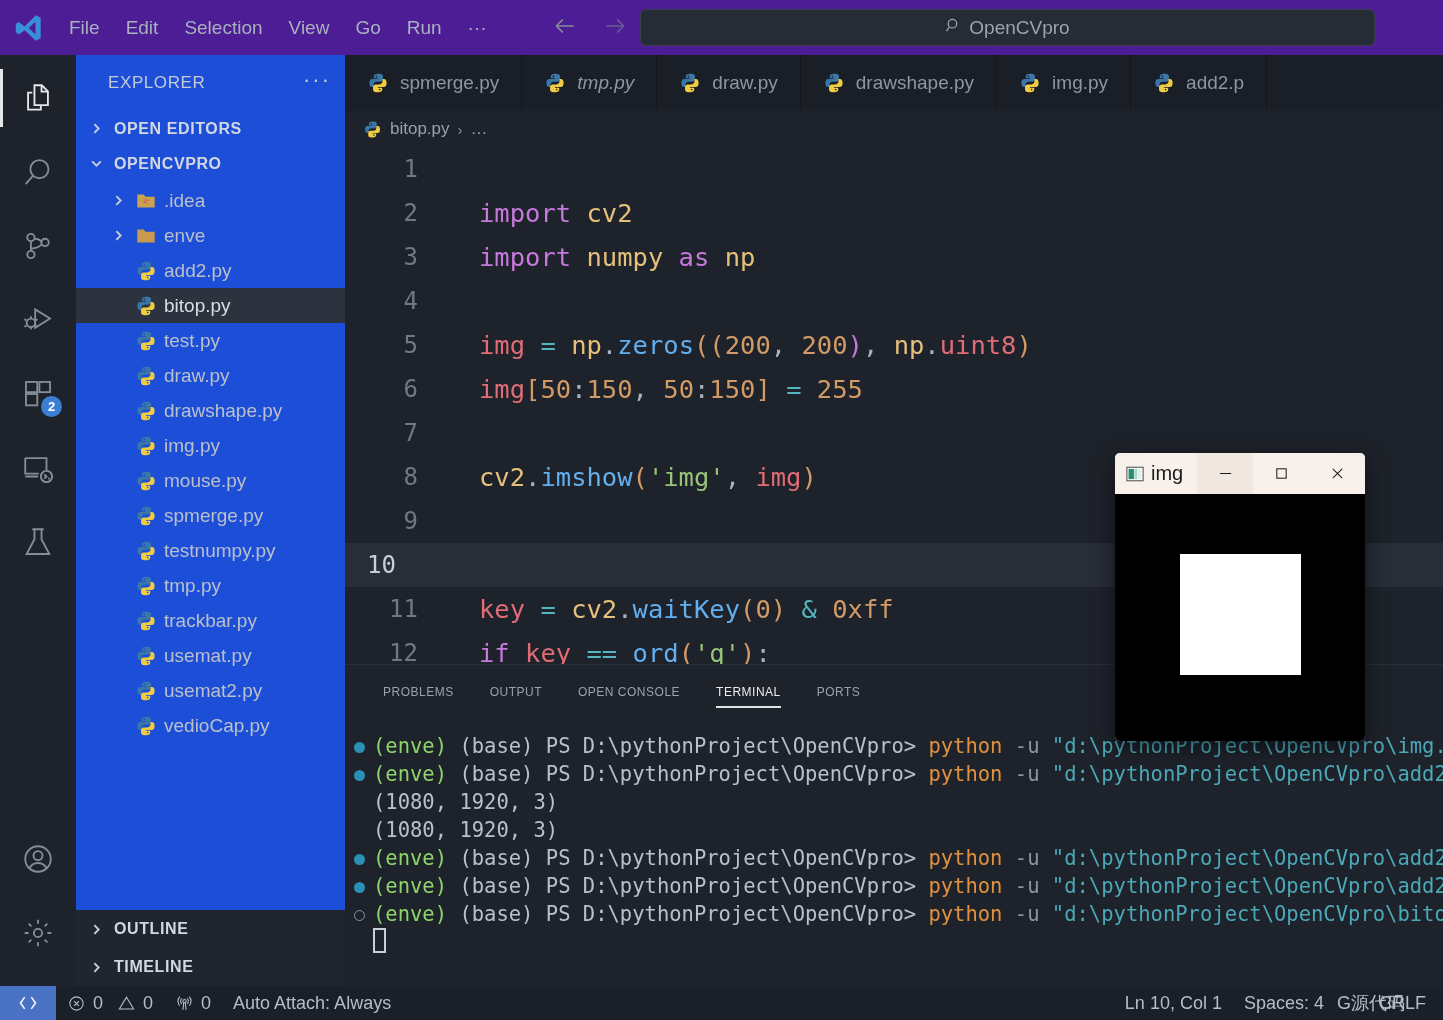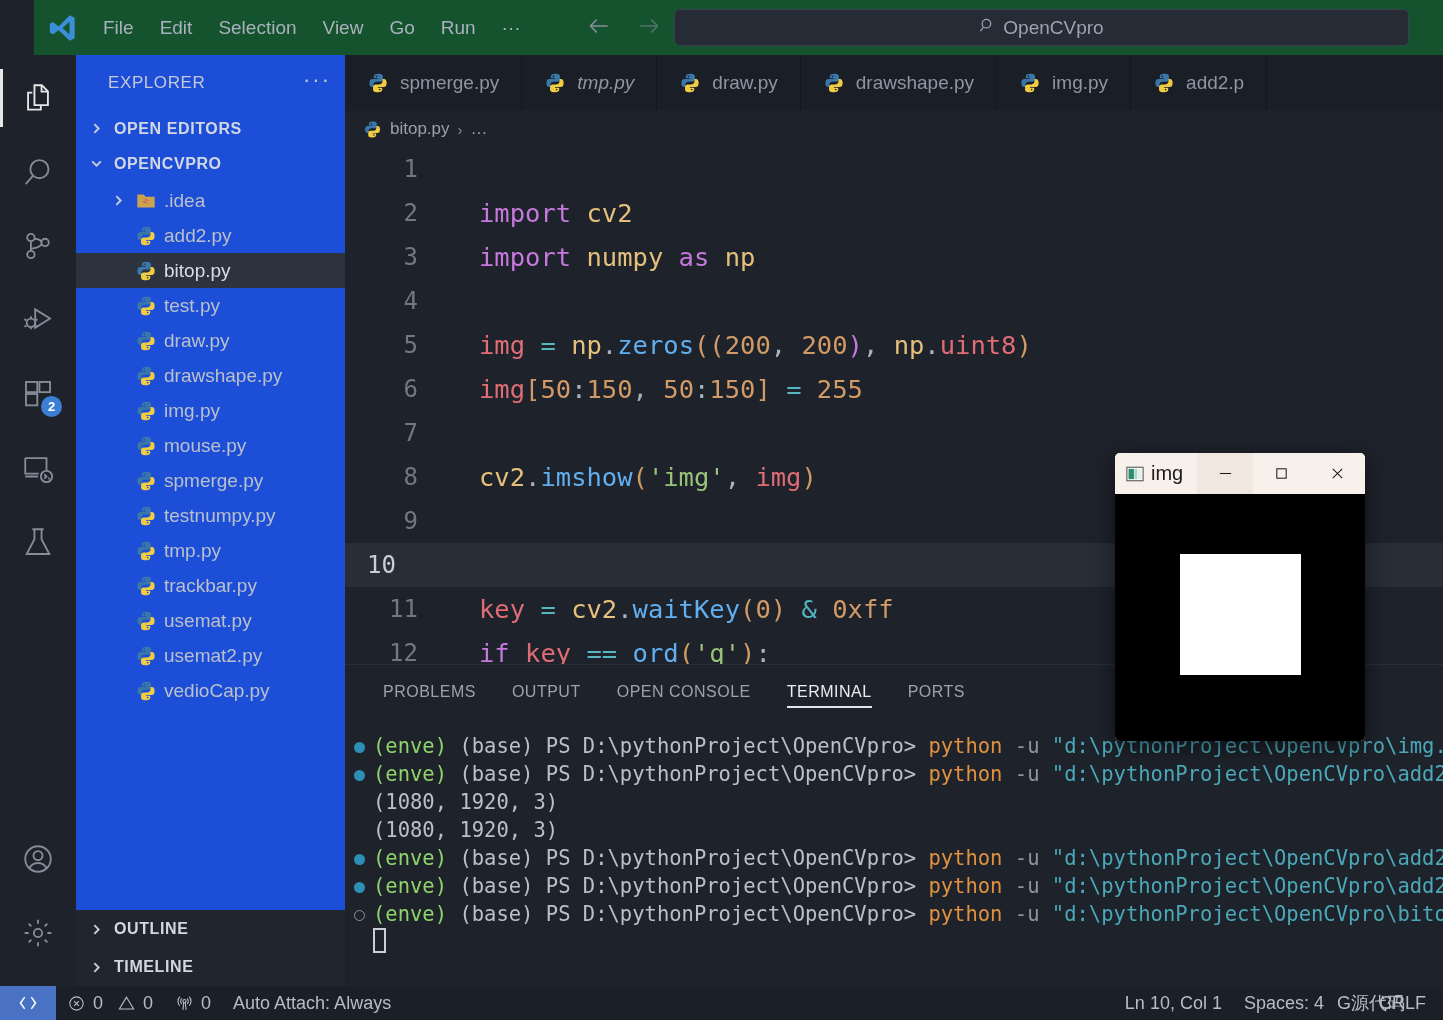--- a/index.html
+++ b/index.html
@@ -12,25 +12,24 @@
   #app {
     position: relative;
     width: 1443px; height: 1020px;
     background: #1e222a;
     display: flex; flex-direction: column;
   }
 
   
   .titlebar {
     height: 55px; flex: 0 0 55px;
-    background: #14532d;
+    background: #4c1d95;
     display: flex; align-items: center;
     position: relative;
     z-index: 30;
-    margin-left: 34px;
   }
   .vscode-logo {
     width: 56px; height: 55px;
     display: flex; align-items: center; justify-content: center;
   }
   .vscode-logo svg { width: 30px; height: 30px; }
   .menu { display: flex; align-items: center; gap: 0px; }
   .menu-item {
     color: #a9b1bd; font-size: 19px; padding: 4px 13px;
     cursor: default; white-space: nowrap;
@@ -187,21 +186,21 @@
     background: #1e222a;
     display: flex; flex-direction: column;
     border-top: 1px solid #2a2f39;
   }
   .panel-tabs {
     height: 53px; flex: 0 0 53px;
     display: flex; align-items: center; gap: 0;
     padding-left: 20px;
   }
   .ptab {
-    font-size: 16px; color: #9aa2af; letter-spacing: .5px;
+    font-size: 12px; color: #9aa2af; letter-spacing: .5px;
     padding: 0 18px; height: 53px;
     display: flex; align-items: center; position: relative;
     white-space: nowrap;
   }
   .ptab.active { color: #e8ebf0; }
   .ptab.active::after {
     content: ""; position: absolute; left: 18px; right: 18px; bottom: 10px;
     height: 2px; background: #dfe3ea;
   }
   .term {
@@ -426,20 +425,33 @@
                 <path d="M4 2l4 4-4 4"></path>
               </svg>
           </span>
           <span class="ficon">
             <svg viewBox="0 0 24 24">
                 <path d="M2.5 5h7l2 2.3h10V19h-19z" fill="#c9a34e"></path>
                 <path d="M8 8.5l7.5 2.6-5 1.4 5 3-7.5-2.8 5-1.4z" fill="#e0426e"></path>
               </svg>
           </span>
           <span>.idea</span>
+        </div>
+        <div class="trow indent1">
+          <span class="chev">
+            <svg viewBox="0 0 12 12">
+                <path d="M4 2l4 4-4 4"></path>
+              </svg>
+          </span>
+          <span class="ficon">
+            <svg viewBox="0 0 24 24">
+                <path d="M2.5 5h7l2 2.3h10V19h-19z" fill="#c99a4e"></path>
+              </svg>
+          </span>
+          <span>enve</span>
         </div>
 
         <div class="trow file">
           <span class="ficon">
             <svg viewBox="0 0 24 24">
                 <path d="M11.8 2c-3 0-4.4 1-4.4 2.7v2.1h4.6v.8H5.6C3.7 7.6 2.6 9 2.6 12s1 4.3 3 4.3h1.5v-2.5c0-2 1.5-3.3 3.5-3.3h3.9c1.7 0 2.9-1.1 2.9-2.7V4.7C17.4 3 16 2 13.6 2zm-1.6 1.9c.5 0 .9.4.9.9s-.4.9-.9.9-.9-.4-.9-.9.4-.9.9-.9z" fill="#3a76a8"></path>
                 <path d="M12.2 22c3 0 4.4-1 4.4-2.7v-2.1H12v-.8h6.4c1.9 0 3-1.4 3-4.4s-1-4.3-3-4.3h-1.5v2.5c0 2-1.5 3.3-3.5 3.3H9.5c-1.7 0-2.9 1.1-2.9 2.7v3.1c0 1.7 1.4 2.7 3.8 2.7zm1.6-1.9c-.5 0-.9-.4-.9-.9s.4-.9.9-.9.9.4.9.9-.4.9-.9.9z" fill="#f0cc43"></path>
               </svg>
           </span>
           <span>add2.py</span>

